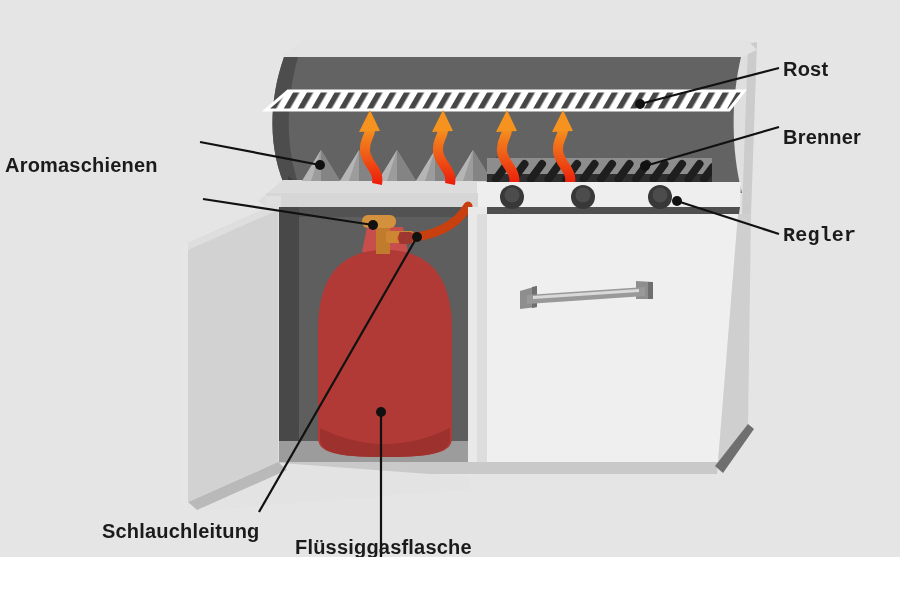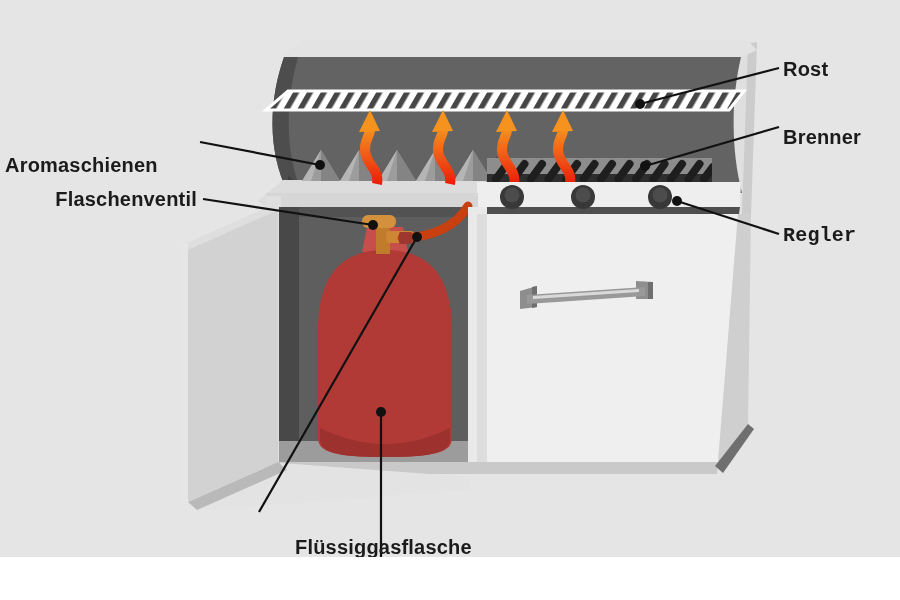--- a/index.html
+++ b/index.html
@@ -182,16 +182,16 @@
     <circle cx="373" cy="225" r="5"></circle>
     <circle cx="417" cy="237" r="5"></circle>
     <circle cx="381" cy="412" r="5"></circle>
   </g>
 </svg>
 
 <div class="label lbl-rost">Rost</div>
 <div class="label lbl-brenner">Brenner</div>
 <div class="label lbl-regler">Regler</div>
 <div class="label lbl-aroma">Aromaschienen</div>
-<div class="label lbl-ventil">Flaschenventil</div>
+<div class="label lbl-schlauch">Schlauchleitung</div>
 <div class="label lbl-flasche">Flüssiggasflasche</div>
 
 </div>
 
 </body></html>

